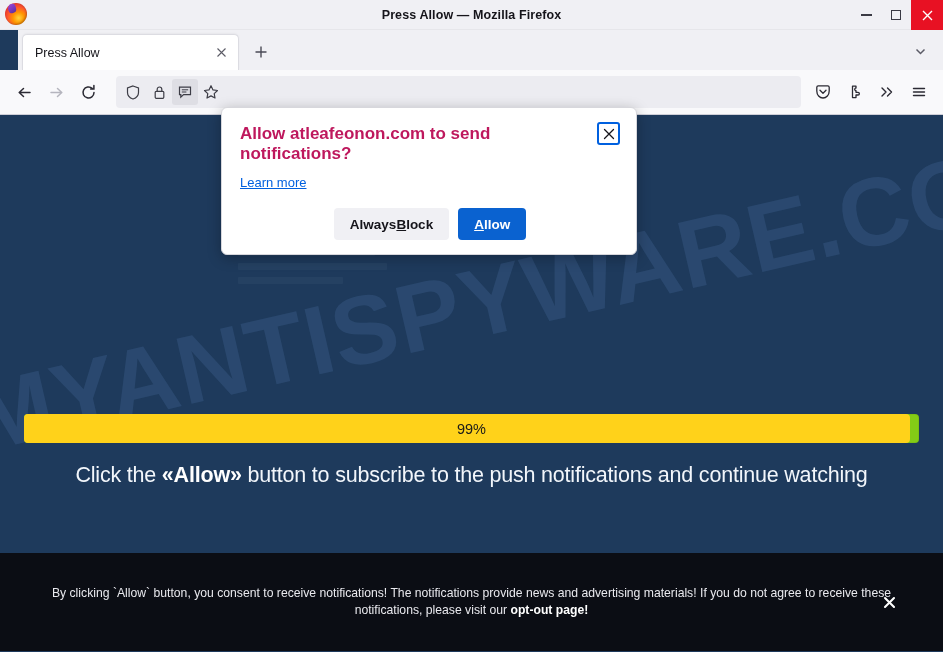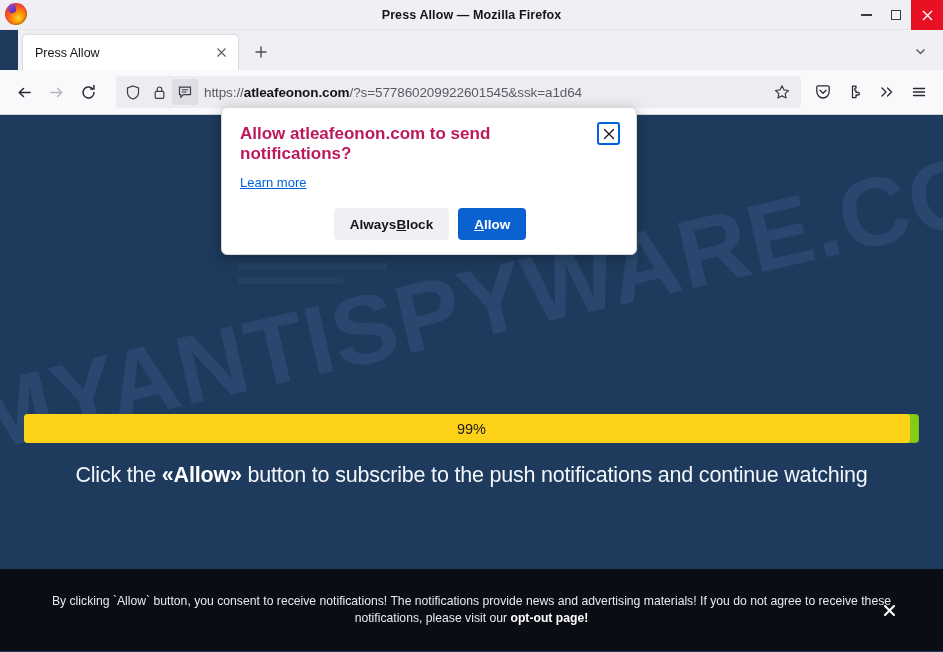--- a/index.html
+++ b/index.html
@@ -266,21 +266,21 @@
     color: #f2f6fb;
     letter-spacing: -.2px;
   }
   .instruction b { font-weight: bold; color: #ffffff; }
 
   
   .consent-bar {
     position: absolute;
     left: 0; bottom: 0;
     width: 943px;
-    height: 82px;
+    height: 98px;
     background: #0b0d14;
     display: flex;
     align-items: center;
     justify-content: center;
     padding: 0 40px;
   }
   .consent-text {
     max-width: 840px;
     text-align: center;
     font-size: 12.2px;
@@ -442,21 +442,20 @@
           <rect x="2.2" y="6.3" width="8.6" height="7" rx="1"></rect>
           <path d="M4.2 6.3 V4.3 A2.3 2.3 0 0 1 8.8 4.3 V6.3"></path>
         </svg>
       </span>
       <span class="url-chip active">
         <svg width="14" height="14" viewBox="0 0 14 14" stroke="currentColor" stroke-width="1.2" fill="none">
           <path d="M1.5 2.2 H12.5 V9.6 H5.6 L2.8 12.2 V9.6 H1.5 Z"></path>
           <path d="M3.8 4.8 H10.2 M3.8 7 H8.4" stroke-width="1"></path>
         </svg>
       </span>
-      <span class="url-text"><span>https://</span><b>atleafeonon.com</b><span>/?s=577860209922601545&amp;ssk=a1d64</span></span>
       <span class="star-icon">
         <svg width="16" height="16" viewBox="0 0 16 16" stroke="currentColor" stroke-width="1.2" fill="none" stroke-linejoin="round">
           <path d="M8 1.7 L10 5.9 L14.5 6.5 L11.2 9.6 L12 14 L8 11.9 L4 14 L4.8 9.6 L1.5 6.5 L6 5.9 Z"></path>
         </svg>
       </span>
     </div>
 
     <div class="toolbar-right">
       <div class="nav-icon">
         <svg width="16" height="16" viewBox="0 0 16 16" stroke="currentColor" stroke-width="1.3" fill="none" stroke-linecap="round" stroke-linejoin="round">

